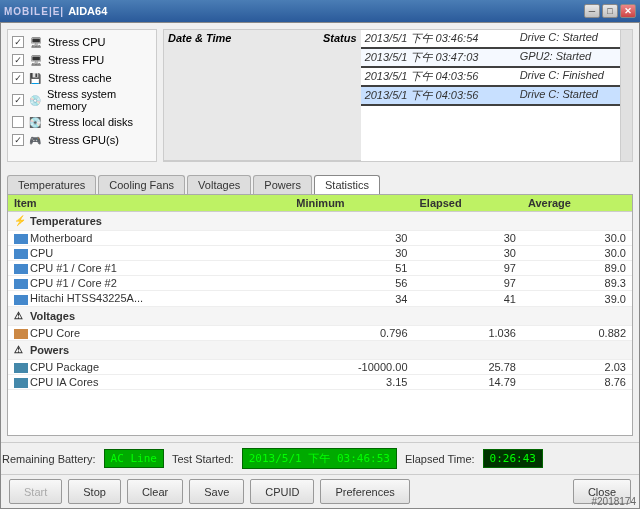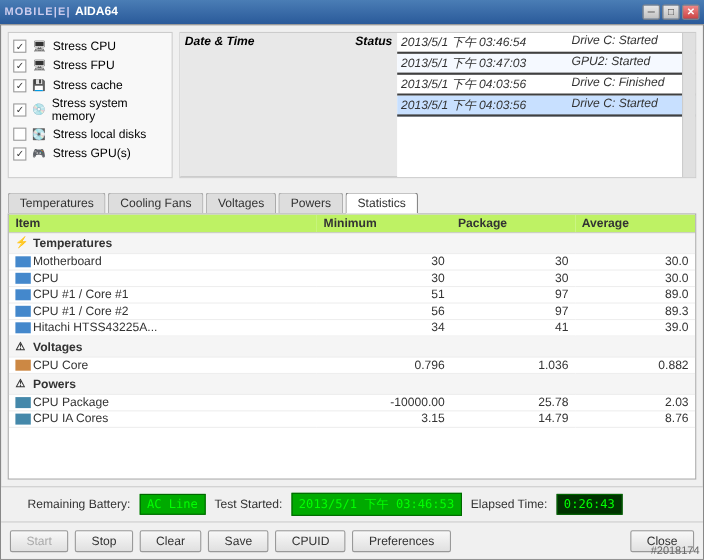--- a/index.html
+++ b/index.html
@@ -229,21 +229,21 @@
       vertical-align: middle;
     }
     .item-icon.cpu-item { background: #4488cc; }
     .item-icon.volt-item { background: #cc8844; }
     .item-icon.power-item { background: #4488aa; }
 
     
     .status-bar {
       display: flex;
       align-items: center;
-      padding: 4px 24px;
+      padding: 4px 1px;
       background: #f0f0f0;
       border-top: 1px solid #ccc;
       gap: 8px;
       height: 32px;
     }
     .status-label {
       font-size: 11px;
       color: #333;
     }
     .status-value {
@@ -257,21 +257,20 @@
     .status-value.timer {
       background: #003300;
       color: #00ff00;
     }
 
     
     .bottom-bar {
       display: flex;
       padding: 4px 8px;
       gap: 6px;
-      align-items: center;
       background: #f0f0f0;
       border-top: 1px solid #ccc;
       height: 34px;
     }
     .btn {
       padding: 3px 14px;
       background: linear-gradient(to bottom, #f8f8f8, #e0e0e0);
       border: 1px solid #999;
       border-radius: 2px;
       font-size: 11px;
@@ -395,21 +394,21 @@
     <div class="tab">Powers</div>
     <div class="tab active">Statistics</div>
   </div>
 
   <div class="data-area">
     <table class="data-table">
       <thead>
         <tr>
           <th>Item</th>
           <th>Minimum</th>
-          <th>Package</th>
+          <th>Elapsed</th>
           <th>Average</th>
         </tr>
       </thead>
       <tbody id="table-body">
       <tr class="section-row">
             <td colspan="4"><span class="section-icon">⚡</span>Temperatures</td>
           </tr>
           <tr>
             <td><span class="item-icon cpu-item"></span>Motherboard</td>
             <td class="num">30</td>

